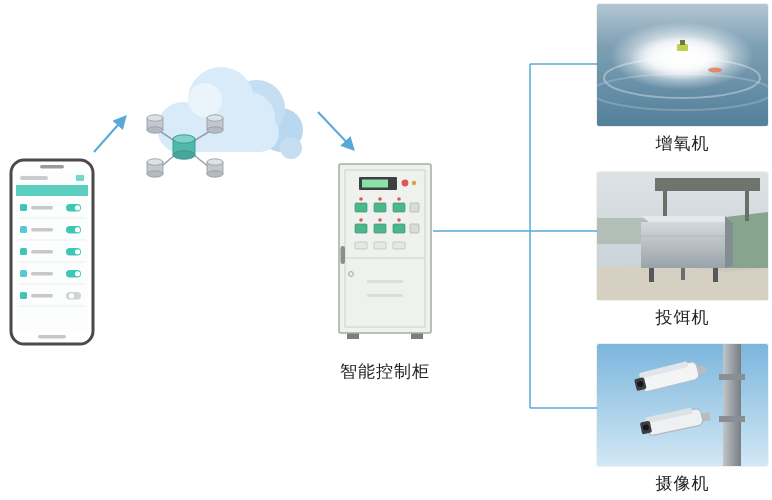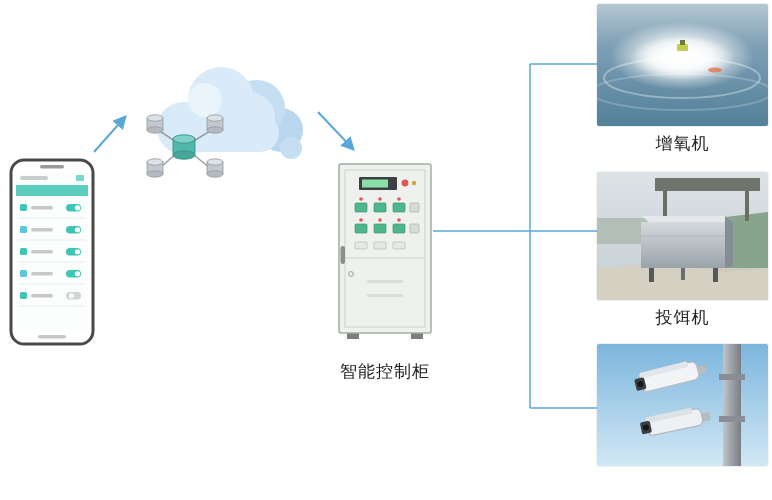--- a/index.html
+++ b/index.html
@@ -284,14 +284,15 @@
 
       <g transform="rotate(-12 85 80)">
         <rect x="100" y="74" width="14" height="8" fill="#b8bcc0"></rect>
         <rect x="50" y="68" width="56" height="17" rx="5" fill="#eef1f3" stroke="#b2b8be" stroke-width="1.2"></rect>
         <rect x="50" y="66" width="48" height="6" rx="3" fill="#dde2e6"></rect>
         <rect x="44" y="70" width="10" height="12" rx="2" fill="#3a3e42"></rect>
         <circle cx="49" cy="76" r="3" fill="#15181b"></circle>
       </g>
     </svg>
   </div>
+  <div class="node-label" style="left:597px;top:472px;width:171px;">摄像机</div>
 
 </div>
 
 </body></html>

